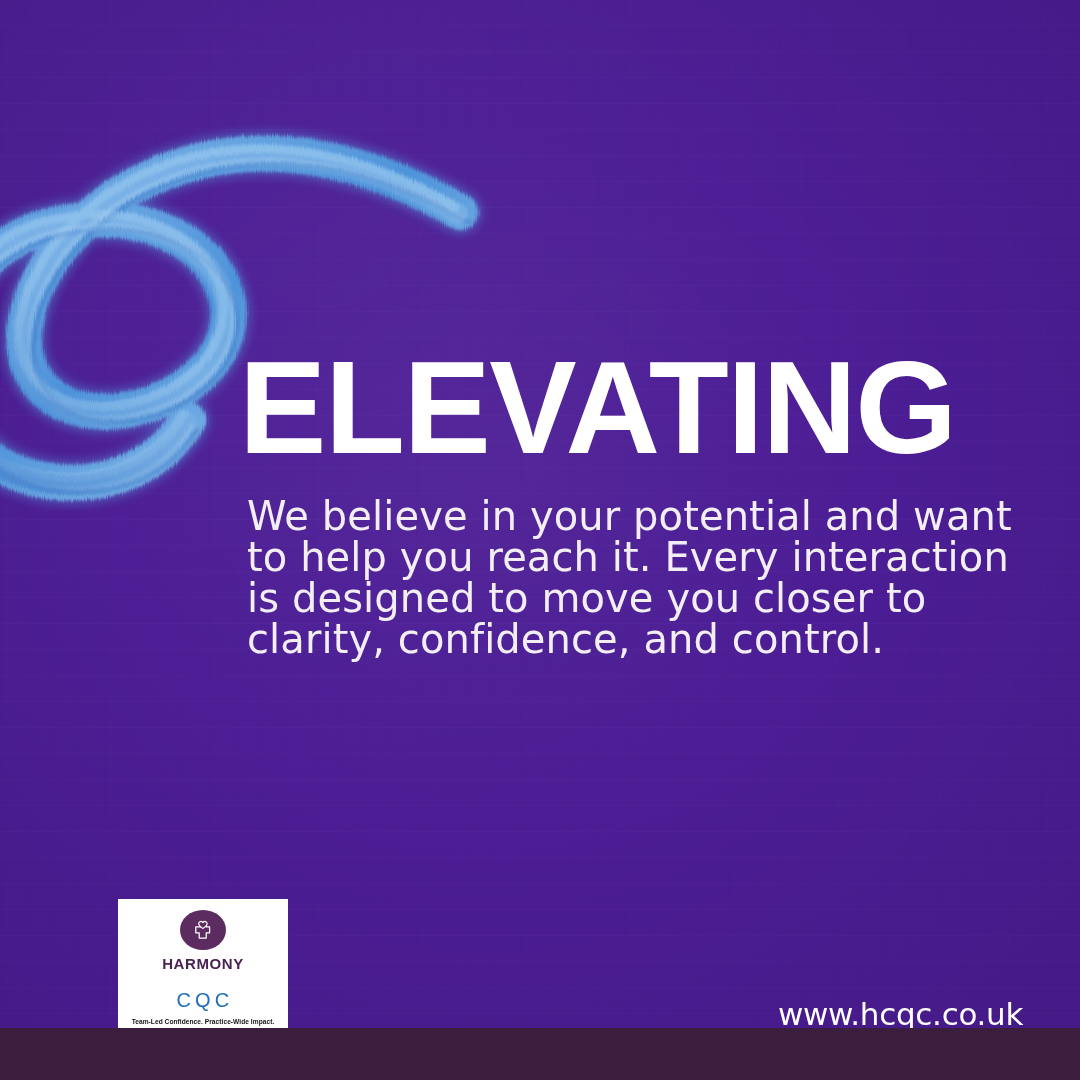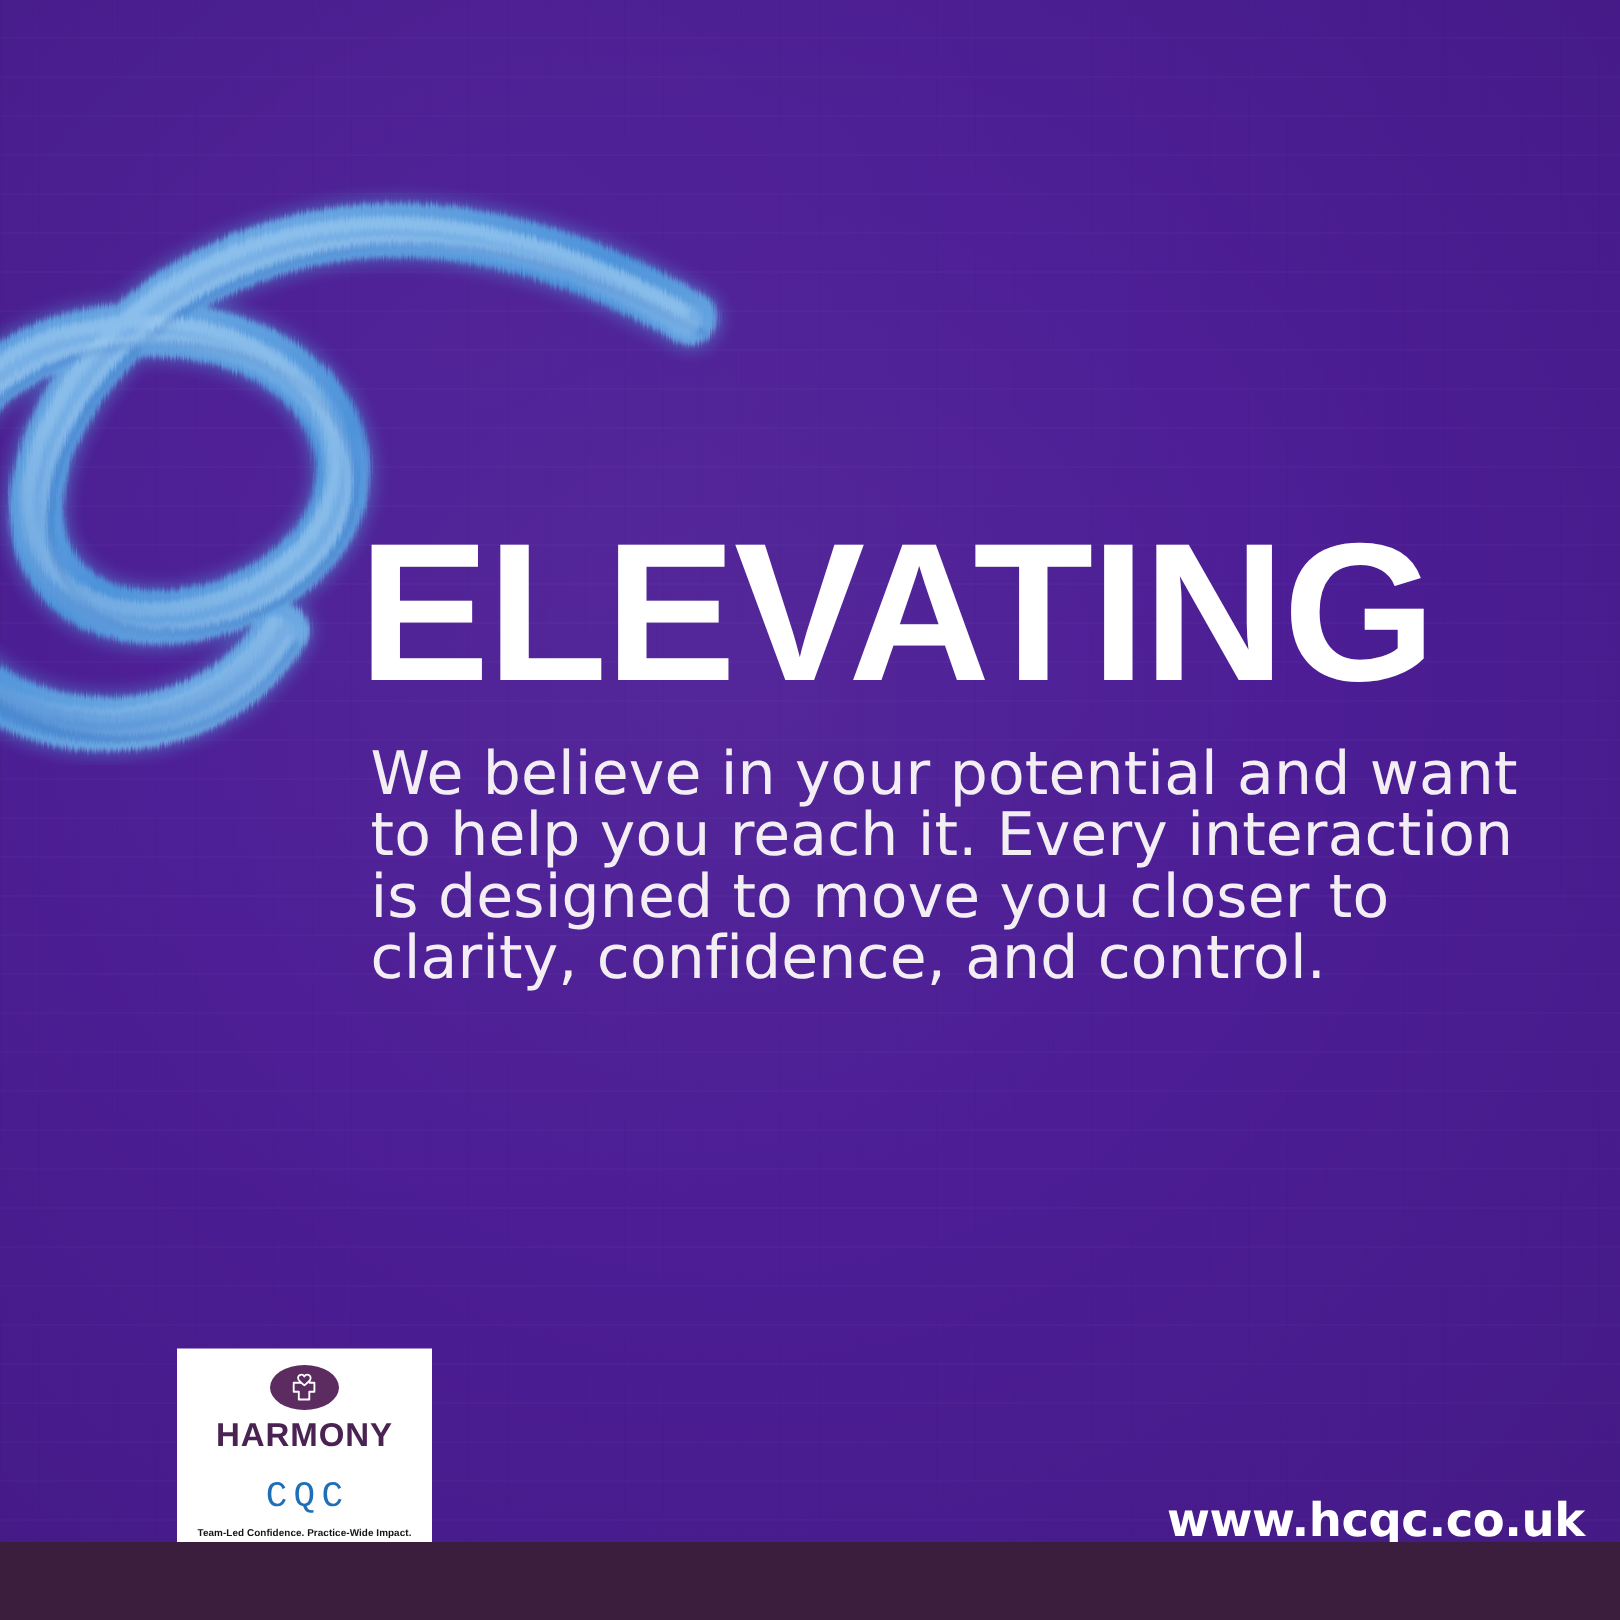--- a/index.html
+++ b/index.html
@@ -94,54 +94,54 @@
     height: 46px;
     border-radius: 50%;
     background: #5c2b60;
     display: flex;
     align-items: center;
     justify-content: center;
     margin-top: 2px;
   }
   .logo-word {
     margin-top: 6px;
-    font-size: 22px;
+    font-size: 15px;
     font-weight: 700;
     letter-spacing: 0.6px;
     color: #4a2352;
     font-family: "Liberation Sans", sans-serif;
     line-height: 1;
   }
   .logo-sub {
     margin-top: 19px;
-    font-size: 24px;
+    font-size: 20px;
     font-weight: 400;
     letter-spacing: 4.2px;
     color: #1f6fb8;
-    font-family: Liberation Mono, monospace;
+    font-family: Liberation Sans, sans-serif;
     line-height: 1;
     padding-left: 4px;
   }
   .logo-tagline {
     margin-top: 8px;
     font-size: 6.6px;
     font-weight: 700;
     color: #141414;
     letter-spacing: 0.05px;
     font-family: "Liberation Sans", sans-serif;
     white-space: nowrap;
   }
 
   
   .site-url {
     position: absolute;
     left: 778px;
     top: 998px;
     font-size: 31px;
-    font-weight: 700;
+    font-weight: 400;
     color: #ffffff;
     font-family: "DejaVu Sans", sans-serif;
     letter-spacing: -0.3px;
     text-decoration: none;
     border-bottom: 3px solid #ffffff;
     padding-bottom: 20px;
     line-height: 1.08;
     display: inline-block;
   }
 </style>

